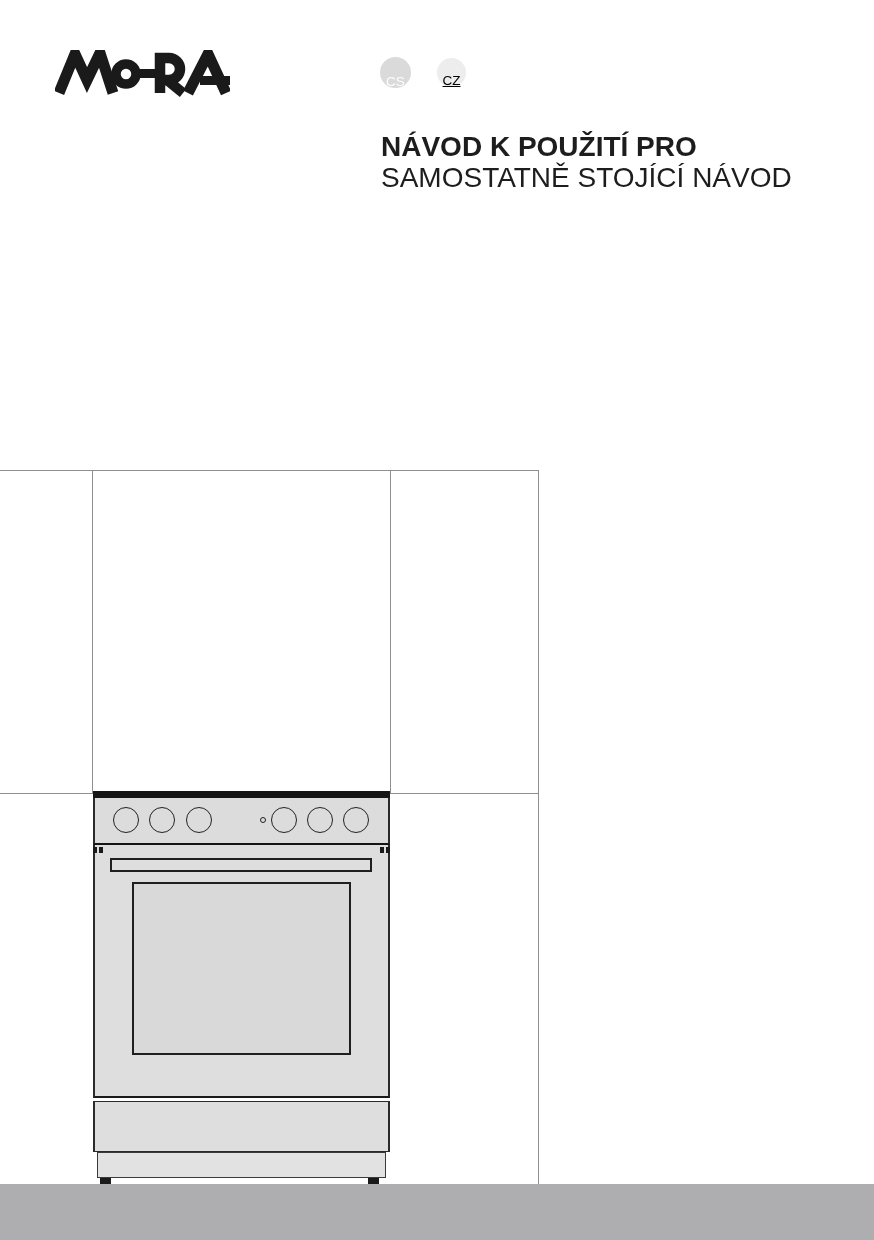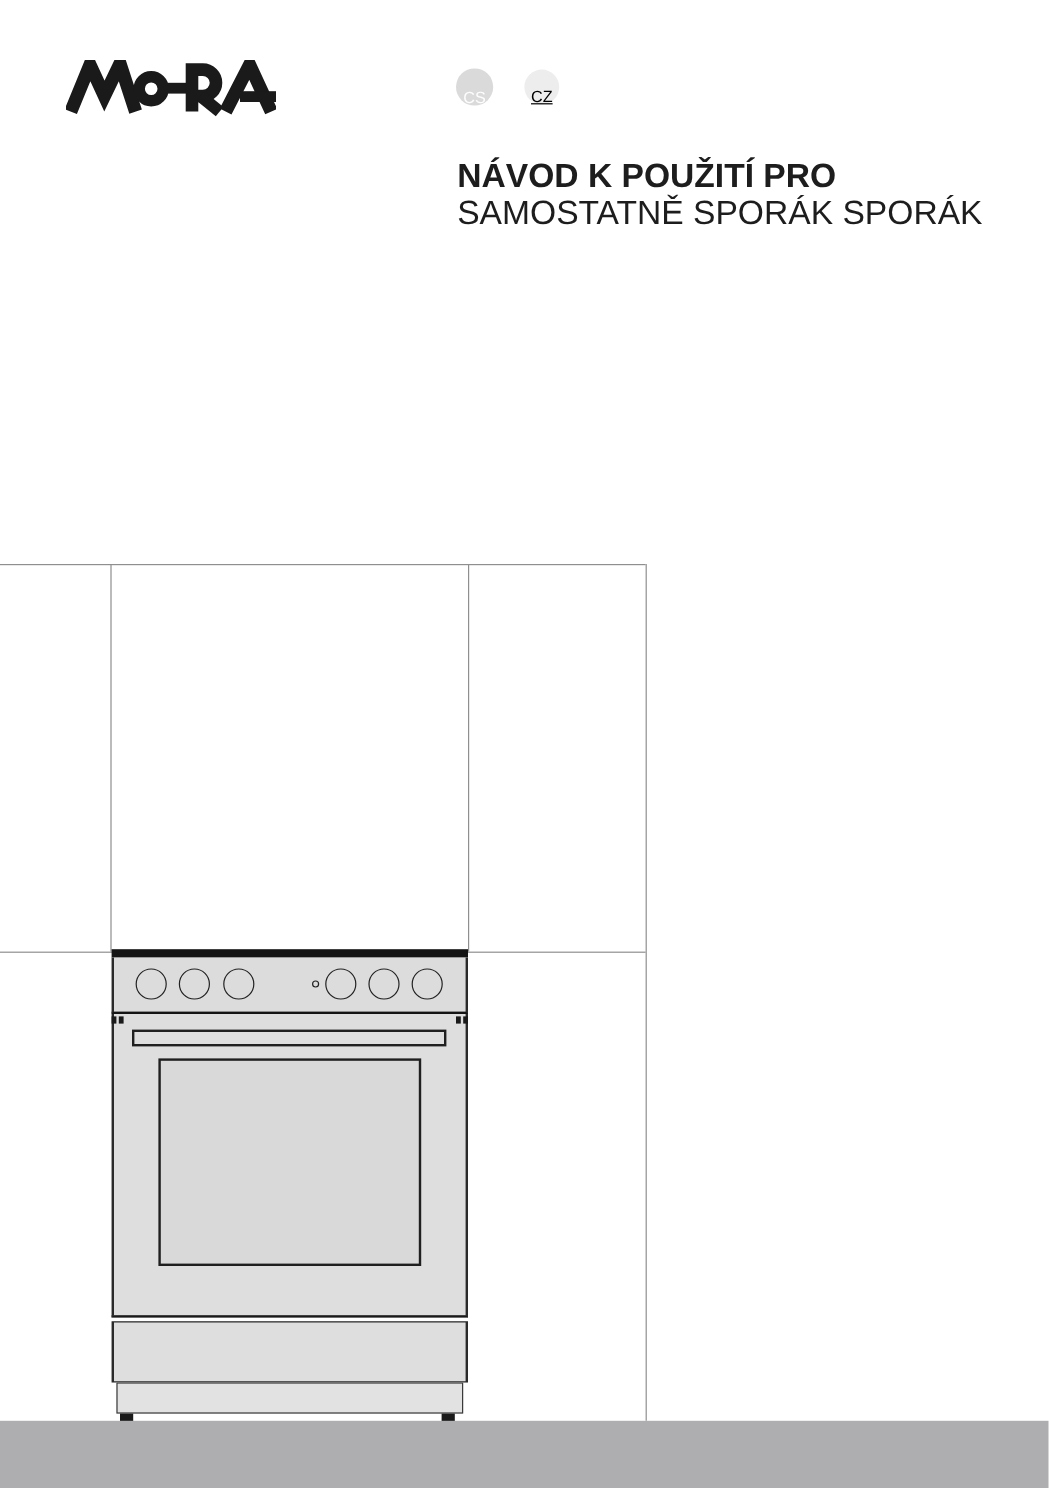--- a/index.html
+++ b/index.html
@@ -99,21 +99,21 @@
   </svg>
 
   <div class="abs badge badge-cs" style="background: rgb(218, 218, 218);">
     <span style="color: rgb(253, 253, 253);">CS</span>
   </div>
   <div class="abs badge badge-cz" style="background: rgb(237, 237, 237);">
     <span style="color: #000000; text-decoration: underline;">CZ</span>
   </div>
 
   <div class="abs title-line title-1">NÁVOD K POUŽITÍ PRO</div>
-  <div class="abs title-line title-2">SAMOSTATNĚ SPORÁK SPORÁK</div>
+  <div class="abs title-line title-2">SAMOSTATNĚ STOJÍCÍ NÁVOD</div>
 
   <div class="abs gline hline-top"></div>
   <div class="abs gline hline-counter"></div>
   <div class="abs gline vline-left"></div>
   <div class="abs gline vline-mid"></div>
   <div class="abs gline vline-right"></div>
 
   <div class="abs cooktop-bar"></div>
 
   <div class="abs control-panel">

